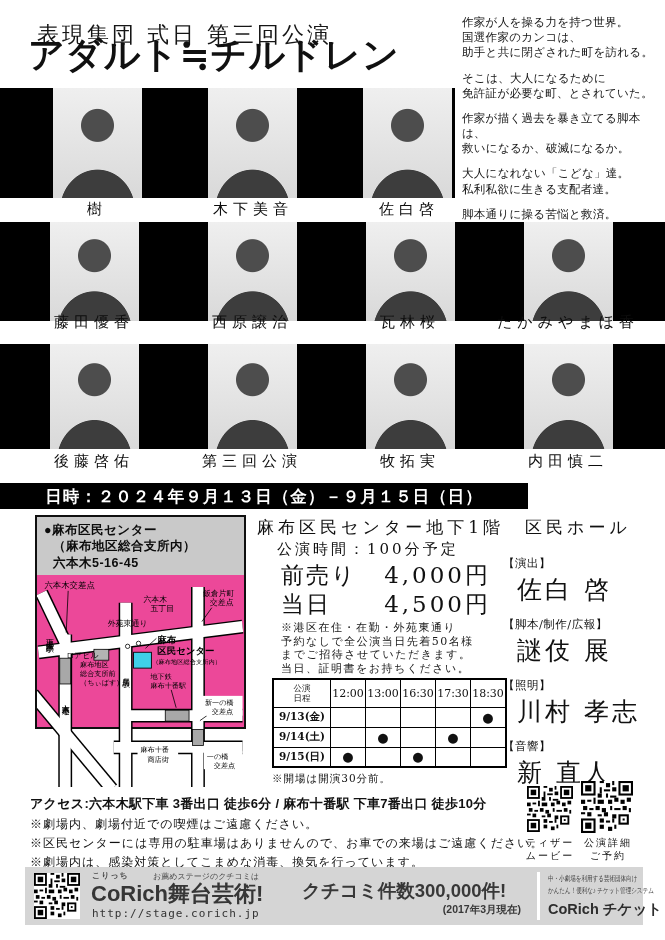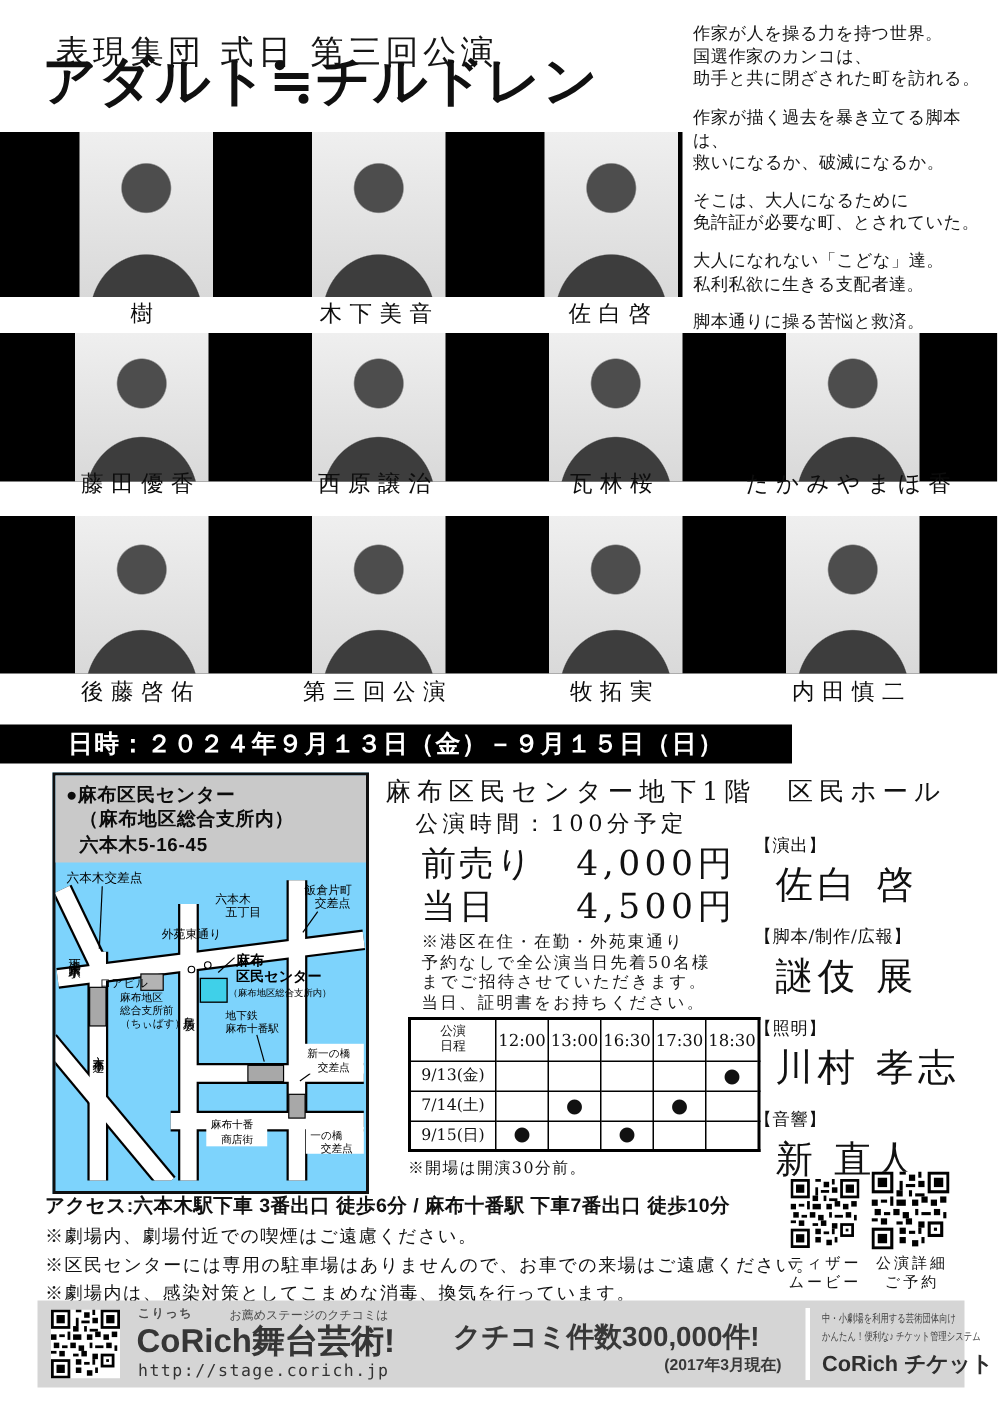--- a/index.html
+++ b/index.html
@@ -30,21 +30,21 @@
   .n3{top:450px;width:665px;}
   .cname{position:absolute;top:2px;transform:translateX(-50%);white-space:nowrap;
          font-size:15px;letter-spacing:5px;color:#0d0d0d;}
 
   
   .date-band{left:0;top:483px;width:528px;height:26px;background:#000;color:#fff;
              font-family:"Liberation Sans","DejaVu Sans",sans-serif;font-weight:bold;
              font-size:16.5px;letter-spacing:1px;text-align:center;line-height:26px;white-space:nowrap;}
 
   
-  .map-box{left:35px;top:515px;width:211px;height:281px;border:2px solid #101010;background:#7dd3fc;box-sizing:border-box;}
+  .map-box{left:35px;top:515px;width:211px;height:214px;border:2px solid #101010;background:#ec4899;box-sizing:border-box;}
   .map-header{background:#c9c9c9;padding:5px 7px 4px 7px;
               font-family:"Liberation Sans","DejaVu Sans",sans-serif;font-weight:bold;
               font-size:12.5px;line-height:1.3;letter-spacing:0.5px;color:#0c0c0c;}
   .map-header .ind{padding-left:9px;}
   .map-svg{display:block;width:207px;height:212px;}
   .map-svg text{font-family:"Liberation Sans","DejaVu Sans",sans-serif;fill:#000;}
   .m8{font-size:8px;} .m85{font-size:8.5px;} .m75{font-size:7.2px;}
   .m95b{font-size:9.5px;font-weight:bold;} .m63{font-size:6.3px;}
   .vert{writing-mode:vertical-rl;text-orientation:upright;letter-spacing:1px;}
 
@@ -57,21 +57,21 @@
   .price-value{font-size:23px;letter-spacing:3px;}
   .price-note{left:281px;top:621px;font-size:11px;line-height:13.5px;letter-spacing:1.5px;color:#1a1a1a;}
 
   .sched{left:272px;top:678px;border-collapse:collapse;table-layout:fixed;background:#fff;}
   .sched td,.sched th{border:1.5px solid #000;text-align:center;padding:0;font-weight:normal;}
   .sched{border:2px solid #000;}
   .sched .corner{width:56px;font-size:8.5px;line-height:1.25;}
   .sched .tcol{width:34px;font-size:11px;}
   .sched .hrow{height:28px;}
   .sched .brow{height:20px;}
-  .sched .drow{font-size:10.5px;}
+  .sched .drow{font-size:10.5px;font-weight:bold;}
   .sched .dot{font-size:13px;line-height:1;}
   .sched-note{left:272px;top:772px;font-size:10.5px;letter-spacing:1px;}
 
   .staff{left:503px;top:556px;width:162px;}
   .staff .role{font-size:11.5px;letter-spacing:0.5px;margin:0;}
   .staff .sname{font-size:25px;letter-spacing:3px;margin:2px 0 11px 14px;white-space:nowrap;}
 
   .qr{position:absolute;}
   .qr-teaser{left:527px;top:786px;width:46px;height:46px;}
   .qr-detail{left:581px;top:781px;width:52px;height:52px;}
@@ -167,22 +167,22 @@
   </defs>
 </svg>
 
 <div id="page">
 
   <div class="abs prod-line serif">表現集団 式日 第三回公演</div>
   <div class="abs main-title serif">アダルト≒チルドレン</div>
 
   <div class="abs synopsis serif">
     <p><span>作家が人を操る力を持つ世界。</span><br><span>国選作家のカンコは、</span><br><span>助手と共に閉ざされた町を訪れる。</span></p>
+    <p><span>そこは、大人になるために</span><br><span>免許証が必要な町、とされていた。</span></p>
     <p><span>作家が描く過去を暴き立てる脚本は、</span><br><span>救いになるか、破滅になるか。</span></p>
-    <p><span>そこは、大人になるために</span><br><span>免許証が必要な町、とされていた。</span></p>
     <p><span>大人になれない「こどな」達。</span><br><span>私利私欲に生きる支配者達。</span></p>
     <p><span>脚本通りに操る苦悩と救済。</span><br><span>誰もを救う物語は、存在するのか。</span></p>
   </div>
 
   <div class="abs cast-row row1">
     <div class="photo" style="left:53px"></div>
     <div class="photo" style="left:208px"></div>
     <div class="photo" style="left:363px"></div>
   </div>
   <div class="abs names n1">
@@ -329,21 +329,21 @@
     </tr>
     <tr class="brow">
       <td class="drow">9/13(金)</td>
       <td class="dot"></td>
       <td class="dot"></td>
       <td class="dot"></td>
       <td class="dot"></td>
       <td class="dot">●</td>
     </tr>
     <tr class="brow">
-      <td class="drow">7/14(土)</td>
+      <td class="drow">9/14(土)</td>
       <td class="dot"></td>
       <td class="dot">●</td>
       <td class="dot"></td>
       <td class="dot">●</td>
       <td class="dot"></td>
     </tr>
     <tr class="brow">
       <td class="drow">9/15(日)</td>
       <td class="dot">●</td>
       <td class="dot"></td>

